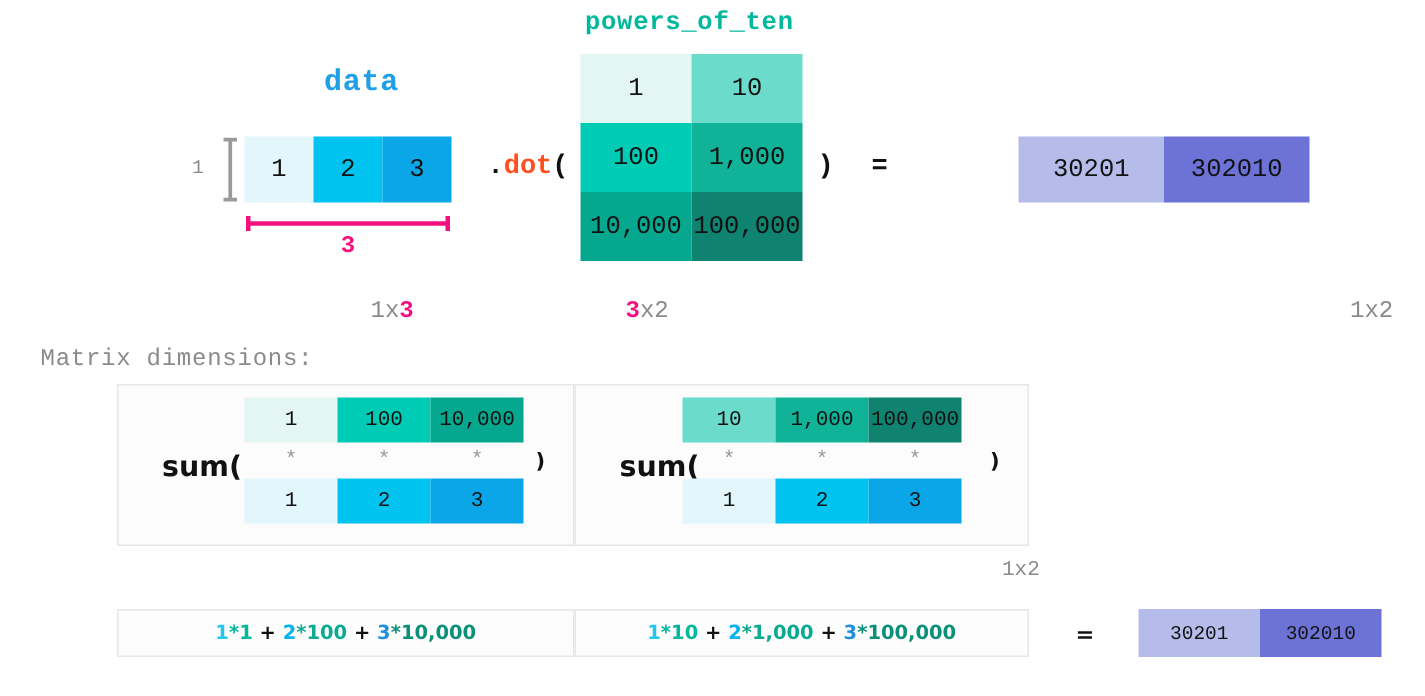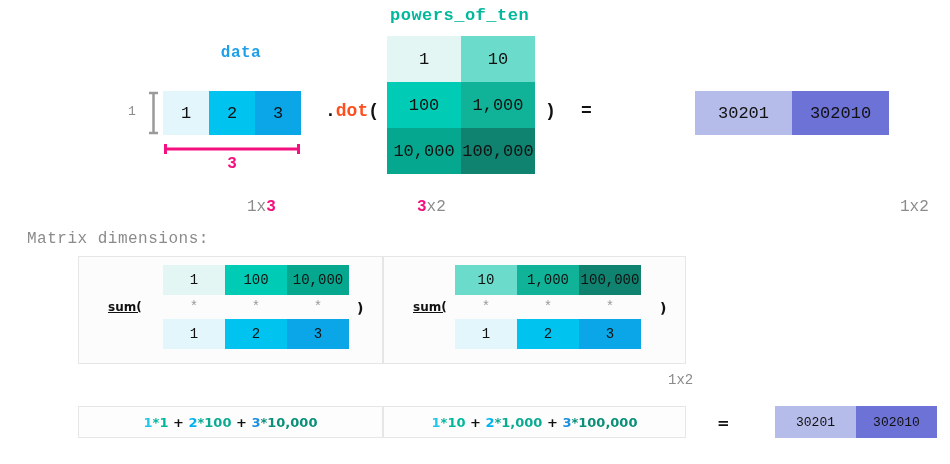--- a/index.html
+++ b/index.html
@@ -7,21 +7,21 @@
     width:950px;height:464px;position:relative;overflow:hidden;
     font-family:"DejaVu Sans Mono","Liberation Mono",monospace;
     color:#111;
   }
   .abs{position:absolute;}
   .mono{font-family:Liberation Mono, monospace;}
 
   
   #title-data{
     left:196px;top:44px;width:90px;text-align:center;
-    font-weight:bold;font-size:16px;color:#1f9fe8;letter-spacing:.5px;
+    font-weight:bold;font-size:20px;color:#1f9fe8;letter-spacing:.5px;
   }
   #title-pot{
     left:390px;top:6px;width:170px;text-align:left;
     font-weight:bold;font-size:17px;color:#00b89c;letter-spacing:.5px;
   }
 
   
   #data-vector{left:163px;top:91px;display:flex;}
   #data-vector .cell{
     width:46px;height:44px;display:flex;align-items:center;justify-content:center;
@@ -59,42 +59,42 @@
 
   #paren-close{left:545px;top:101px;font-size:18px;font-weight:bold;color:#111;}
   #eq-top{left:581px;top:101px;font-size:18px;font-weight:bold;color:#111;}
 
   
   #result-vector{left:679px;top:91px;display:flex;}
   #result-vector .cell{
     width:97px;height:44px;display:flex;align-items:center;justify-content:center;
     font-size:17px;color:#111;box-sizing:border-box;
   }
-  .p-0{background:#b6bcea;margin-left:16px;}
+  .p-0{background:#b6bcea;}
   .p-1{background:#6d72d6;}
 
   
   #dims-caption{left:27px;top:198px;font-size:16px;color:#8b8b8b;letter-spacing:.5px;margin-top:32px;}
   #dims-a{left:247px;top:198px;font-size:16px;color:#8b8b8b;}
   #dims-a .hl{color:#f4117f;font-weight:bold;}
   #dims-b{left:417px;top:198px;font-size:16px;color:#8b8b8b;}
   #dims-b .hl{color:#f4117f;font-weight:bold;}
   #dims-c{left:900px;top:198px;font-size:16px;color:#8b8b8b;}
 
   
   .sum-panel{
     top:256px;height:108px;background:#fcfcfc;border:1px solid #e6e6e6;
     box-sizing:border-box;
   }
   #sum-panel-1{left:78px;width:305px;}
   #sum-panel-2{left:383px;width:303px;}
 
   .sum-label{
     position:absolute;font-family:"DejaVu Sans","Liberation Sans",sans-serif;
-    font-weight:bold;font-size:12px;color:#111;text-decoration:underline;
+    font-weight:bold;font-size:19px;color:#111;
   }
   .sum-paren{
     position:absolute;font-family:"DejaVu Sans","Liberation Sans",sans-serif;
     font-weight:bold;font-size:14px;color:#111;
   }
   .stack{position:absolute;}
   .stack .srow{display:flex;}
   .stack .scell{
     width:62px;height:30px;display:flex;align-items:center;justify-content:center;
     font-size:14px;color:#111;box-sizing:border-box;

